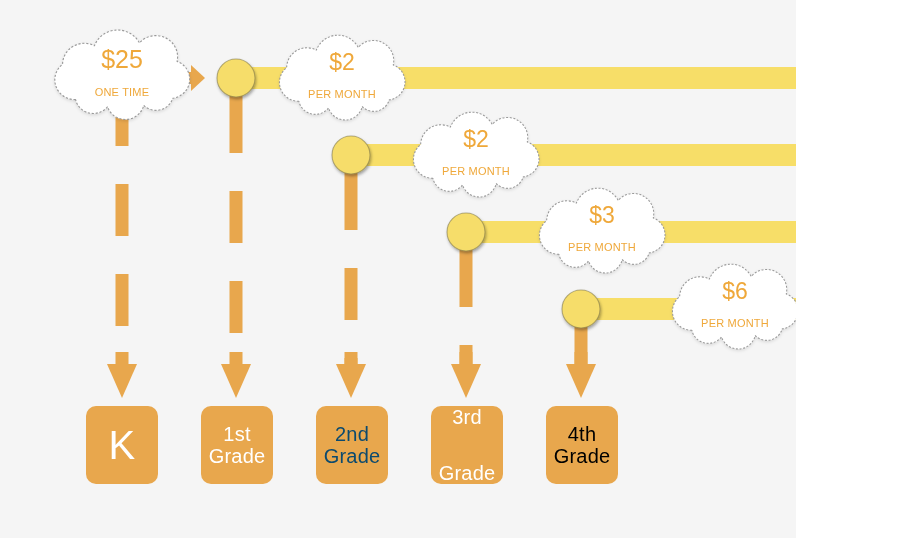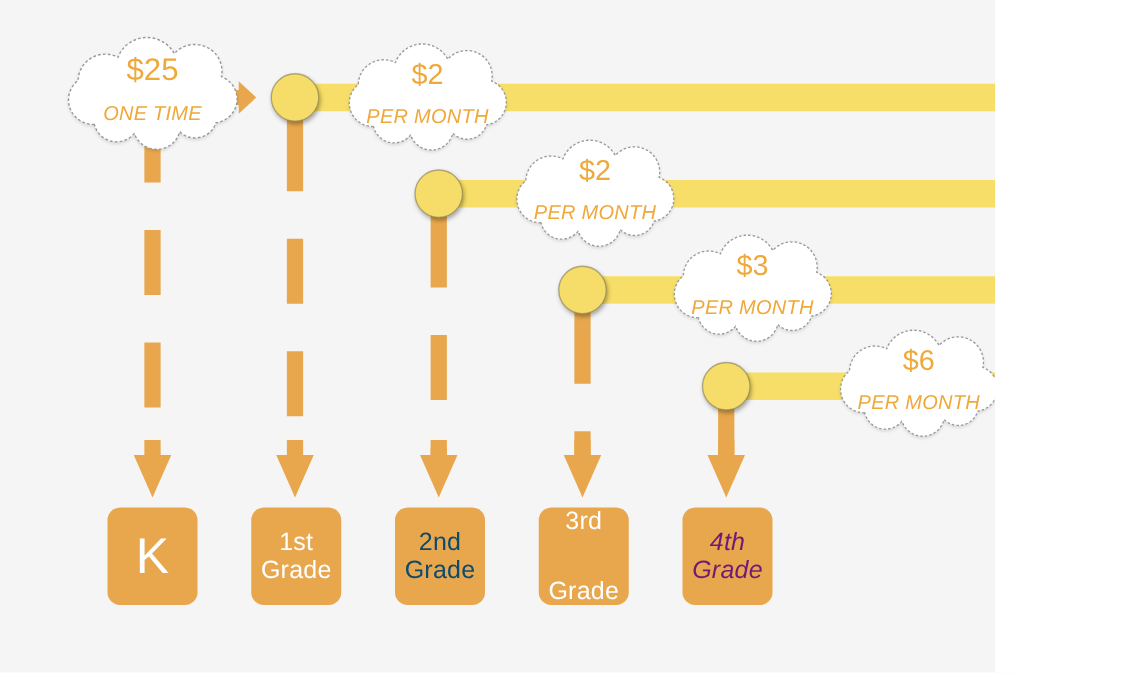--- a/index.html
+++ b/index.html
@@ -60,26 +60,25 @@
     pointer-events: none;
     text-align: center;
   }
   .cloud-amount {
     font-size: 23px;
     font-weight: 400;
     line-height: 1.0;
     letter-spacing: 0px;
   }
   .cloud-period {
-    font-size: 16px;
+    font-size: 11px;
     font-weight: 400;
     line-height: 1.0;
     letter-spacing: 0.2px;
     margin-top: 15px;
-    font-style: italic;
   }
   .cloud-amount.big { font-size: 25px; }
 </style>
 </head>
 <body>
 
 <div id="stage" style="background: rgb(245, 245, 245);">
 
   <svg id="vector" viewBox="0 0 900 538" xmlns="http://www.w3.org/2000/svg">
     <defs>
@@ -207,19 +206,19 @@
         <span>Grade</span>
       </div>
       <div class="grade-box" style="left: 316px; top: 406px; --boxColor: #e8a74d; color: #0c4a6e;">
         <span>2nd</span>
         <span>Grade</span>
       </div>
       <div class="grade-box" style="left: 431px; top: 406px; --boxColor: #e8a74d; color: rgb(255, 255, 255); justify-content: space-between;">
         <span>3rd</span>
         <span>Grade</span>
       </div>
-      <div class="grade-box" style="left: 546px; top: 406px; --boxColor: #e8a74d; color: #701a75; font-style: italic;">
+      <div class="grade-box" style="left: 546px; top: 406px; --boxColor: #e8a74d; color: #000000;">
         <span>4th</span>
         <span>Grade</span>
       </div>
     </div>
 
 </div>
 
 </body></html>

